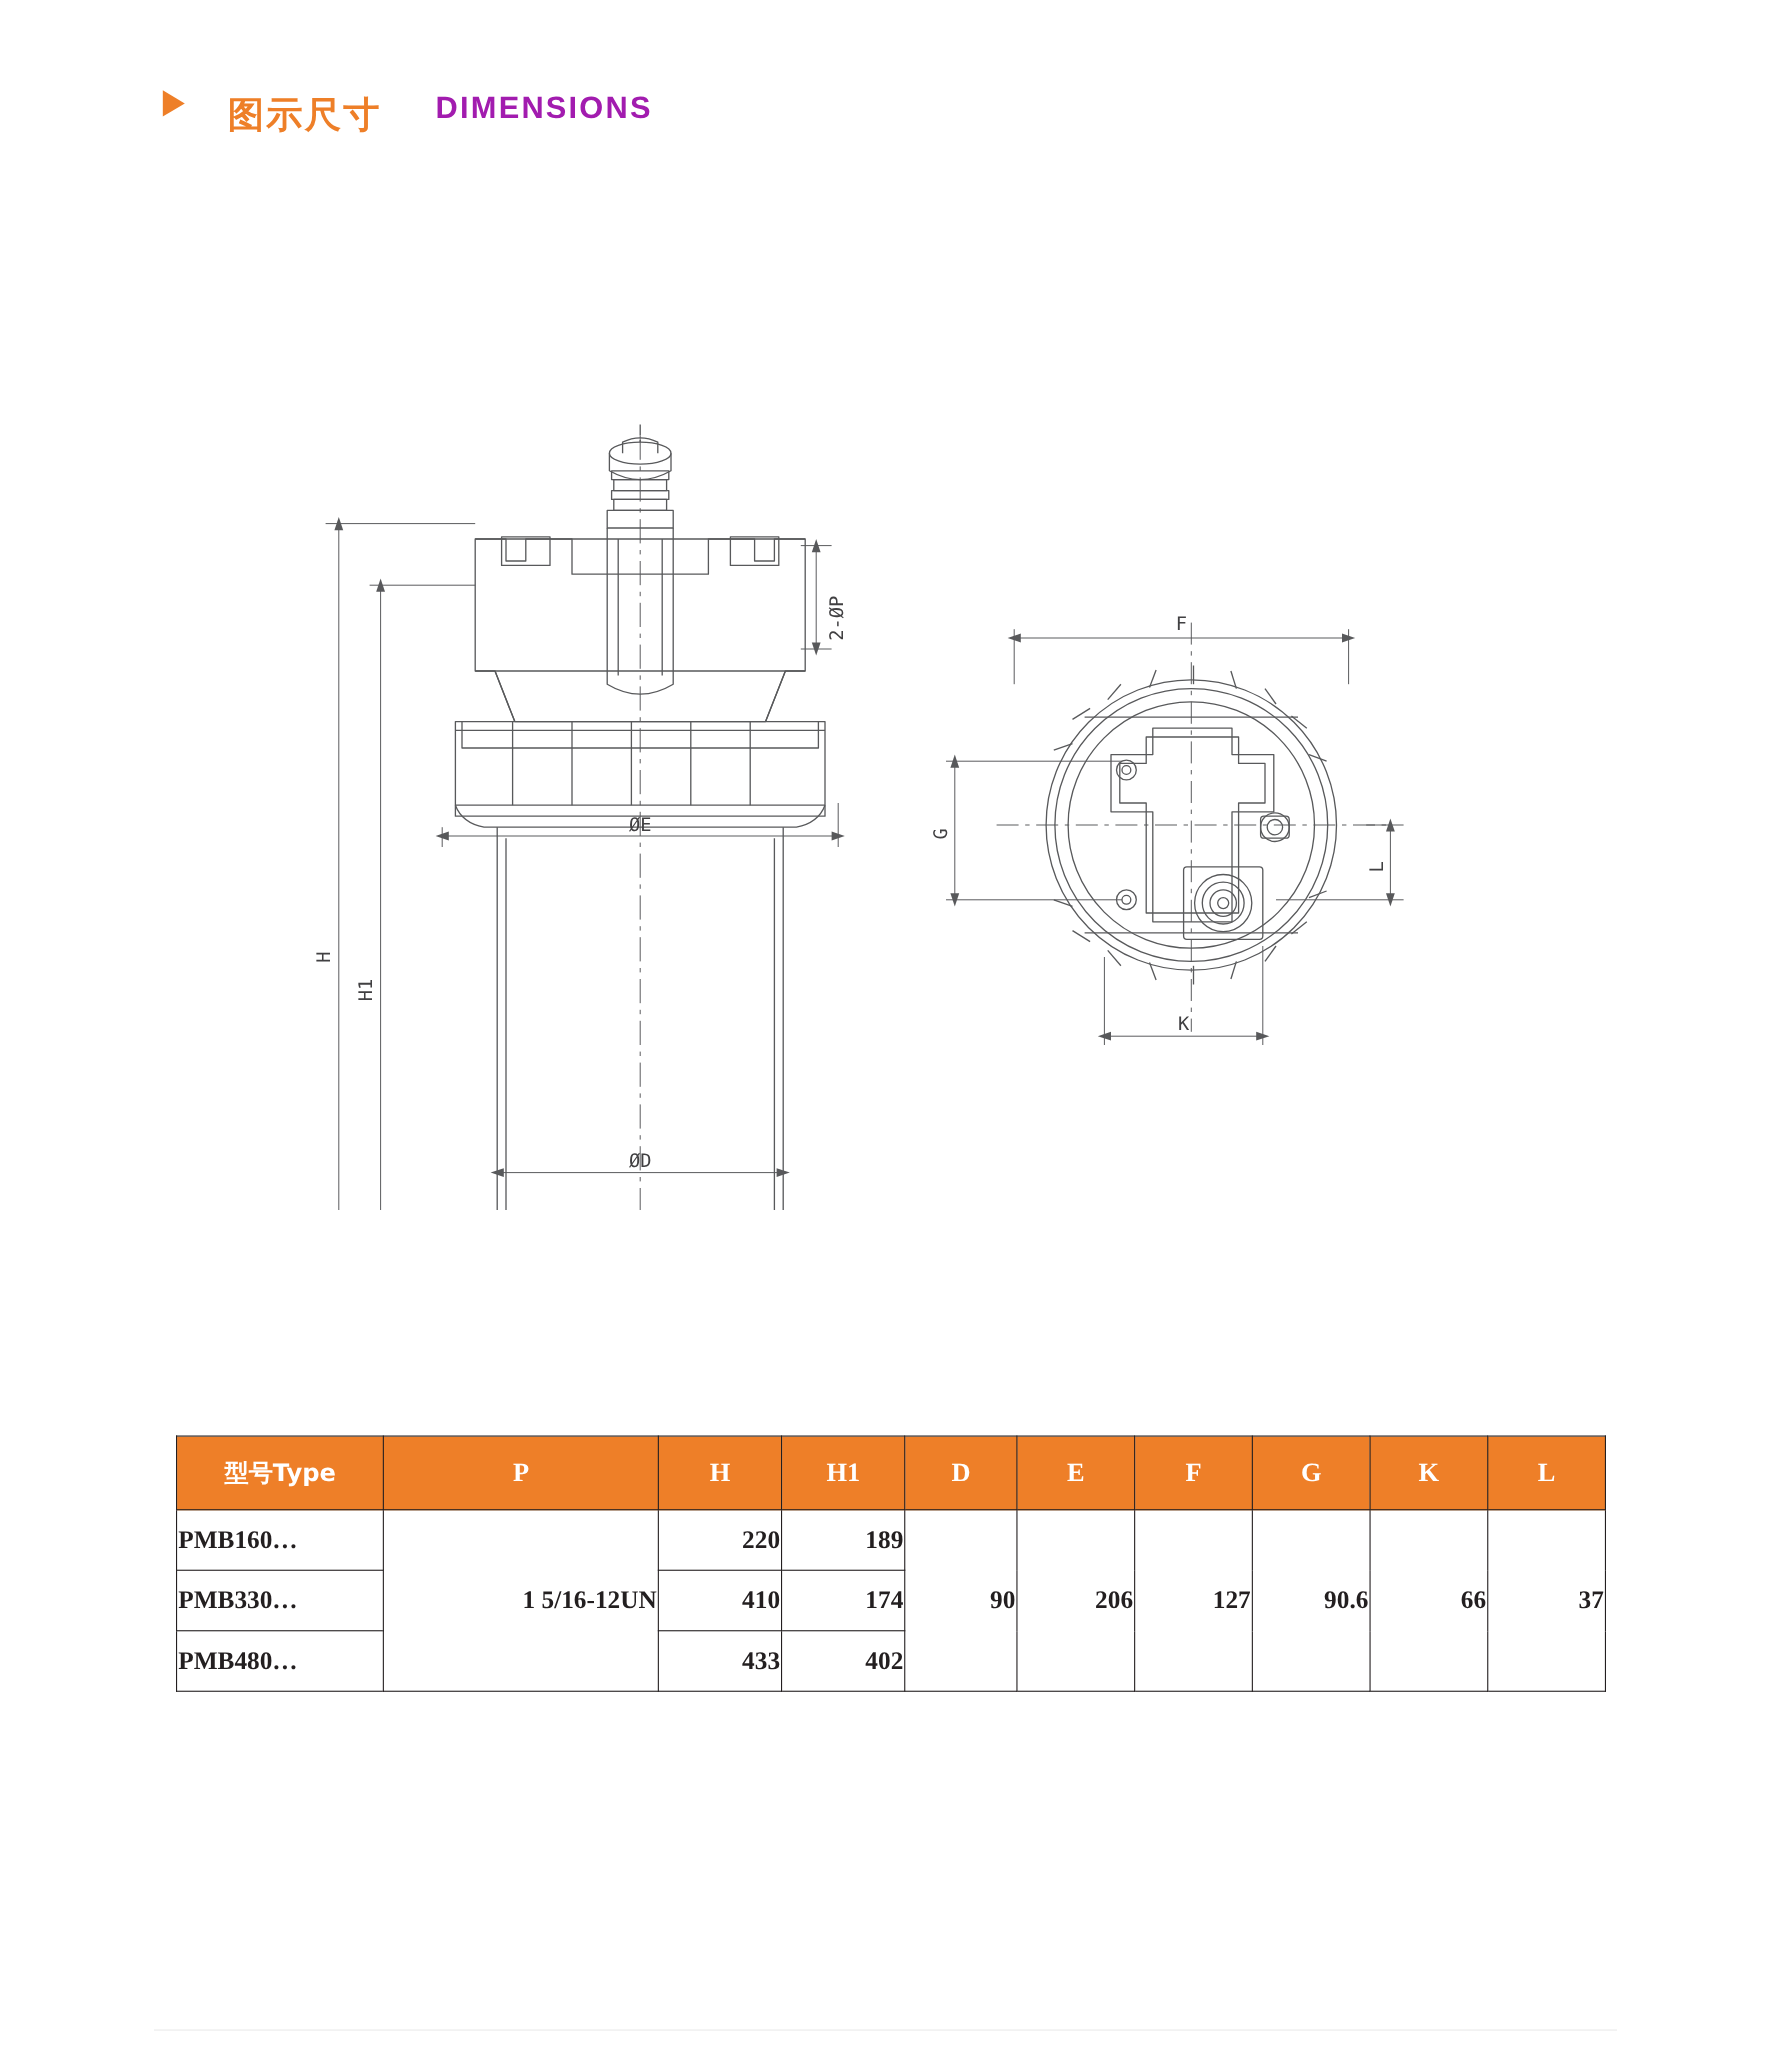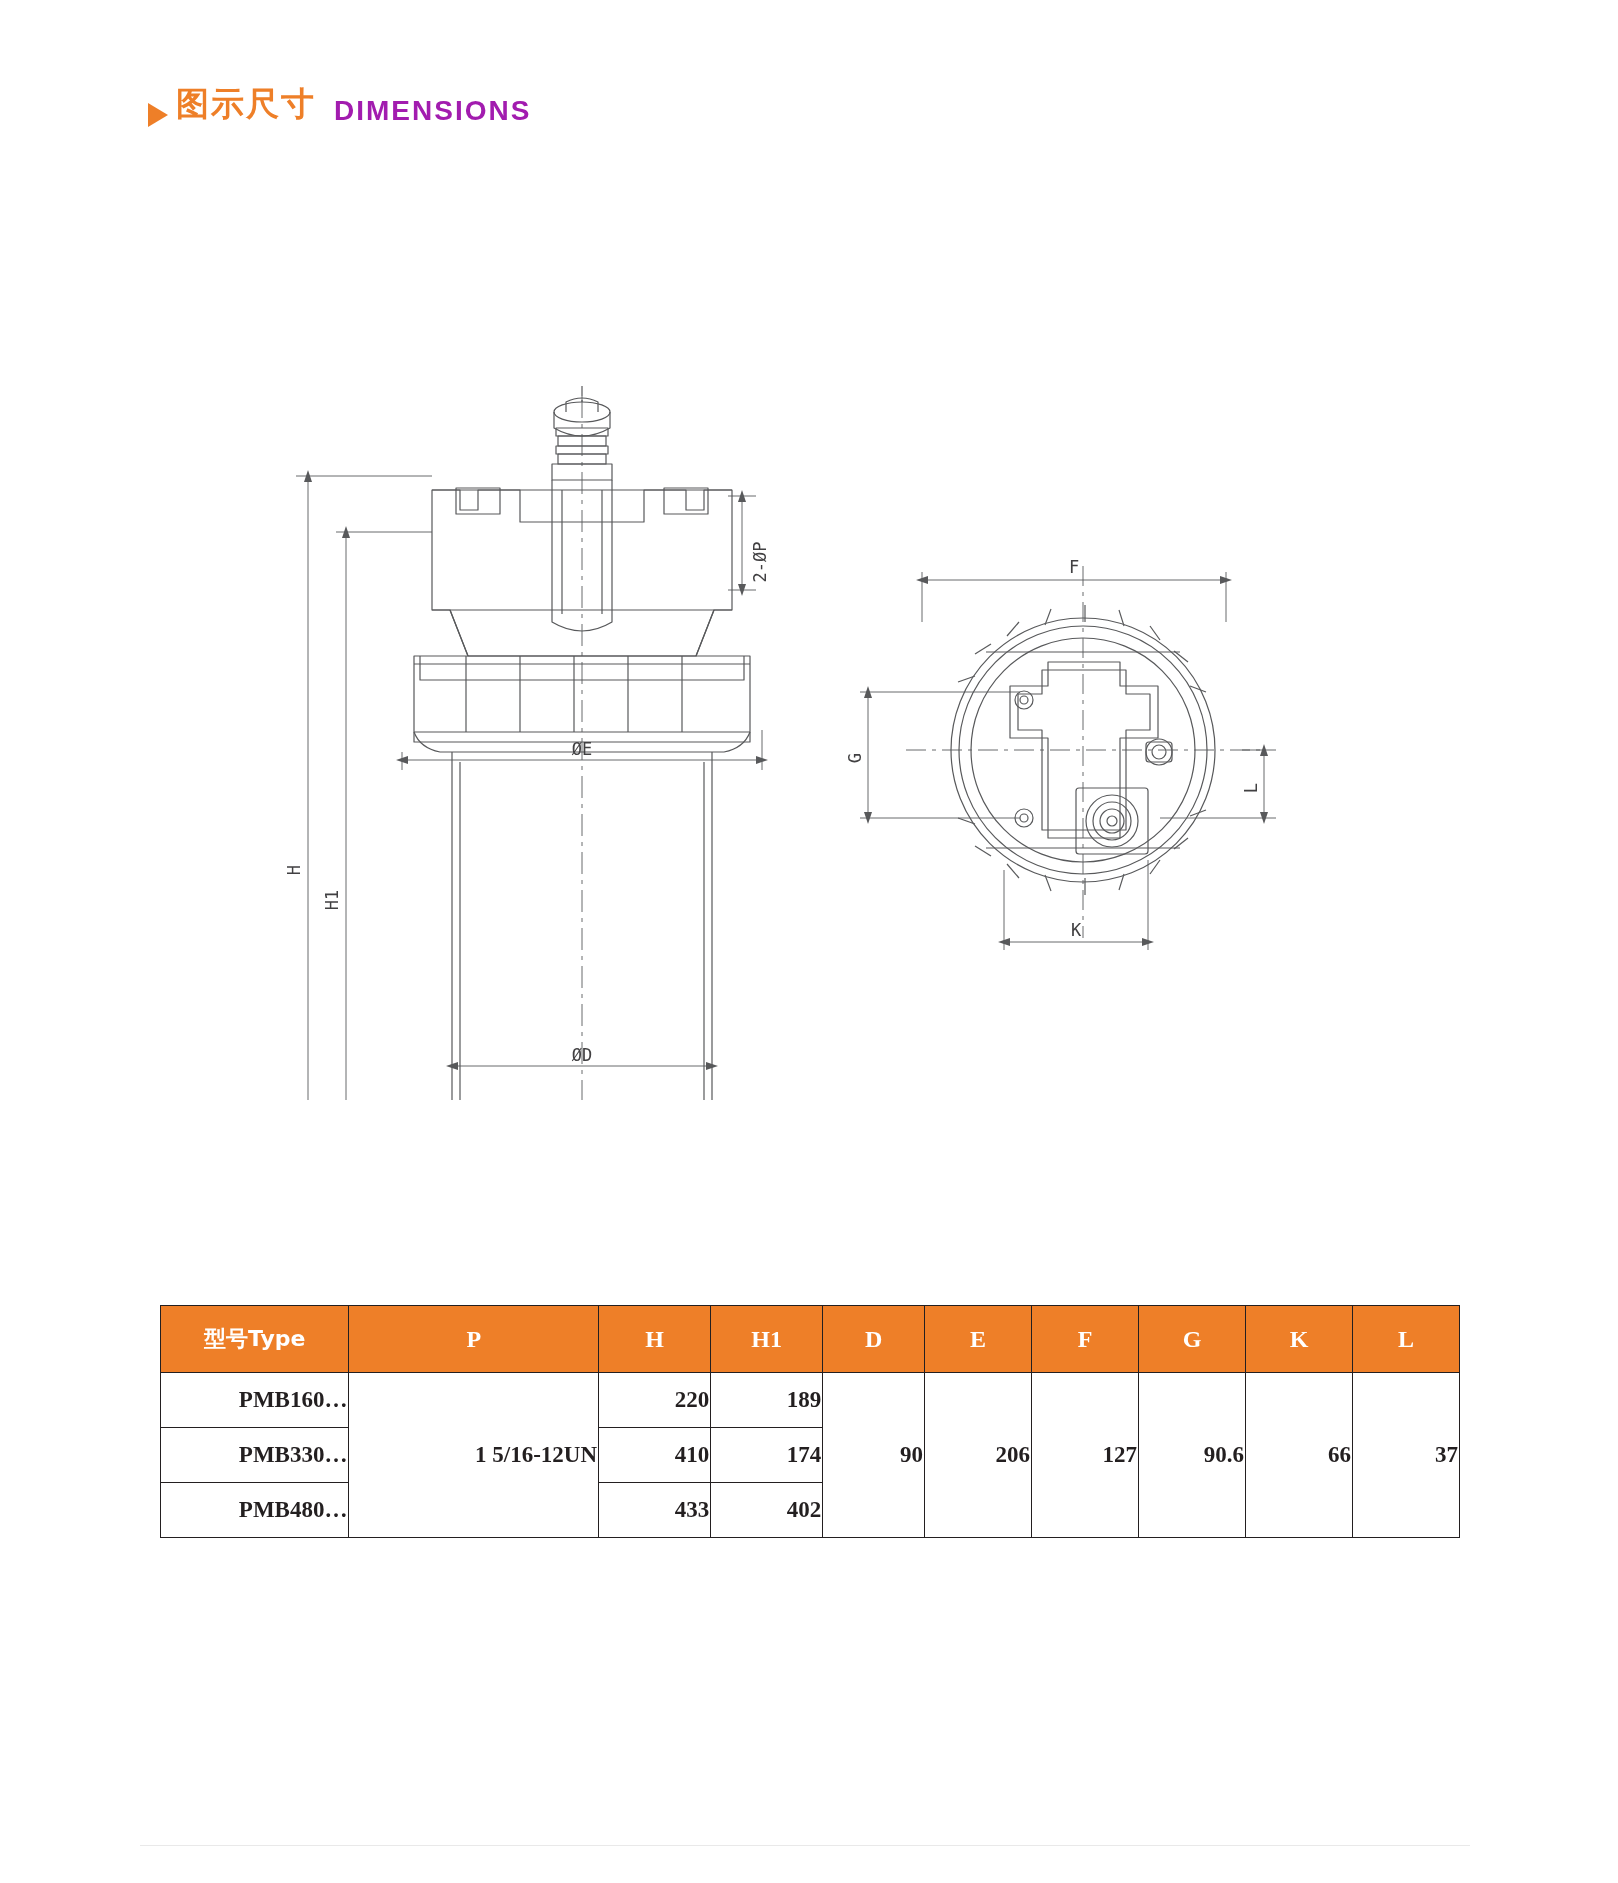--- a/index.html
+++ b/index.html
@@ -14,22 +14,22 @@
     position: relative;
     overflow: hidden;
   }
 
   
   .header {
     position: absolute;
     left: 148px;
     top: 82px;
     display: flex;
-    align-items: flex-end;
-    gap: 4px;
+    align-items: flex-start;
+    gap: 35px;
   }
   .header .tri {
     width: 0;
     height: 0;
     border-left: 20px solid #EE7F28;
     border-top: 12px solid transparent;
     border-bottom: 12px solid transparent;
     margin-right: 4px;
   }
   .header .title-cn {
@@ -87,21 +87,21 @@
   }
   table.dims tbody td {
     font-size: 23px;
     font-weight: bold;
     color: #231f20;
     height: 52px;
     text-align: right;
   }
   table.dims tbody td.type-cell {
     font-size: 23px;
-    text-align: right;
+    text-align: left;
   }
   .col-type { width: 185px; }
   .col-p    { width: 245px; }
   .col-h    { width: 110px; }
   .col-h1   { width: 110px; }
   .col-d    { width: 100px; }
   .col-e    { width: 105px; }
   .col-f    { width: 105px; }
   .col-g    { width: 105px; }
   .col-k    { width: 105px; }

